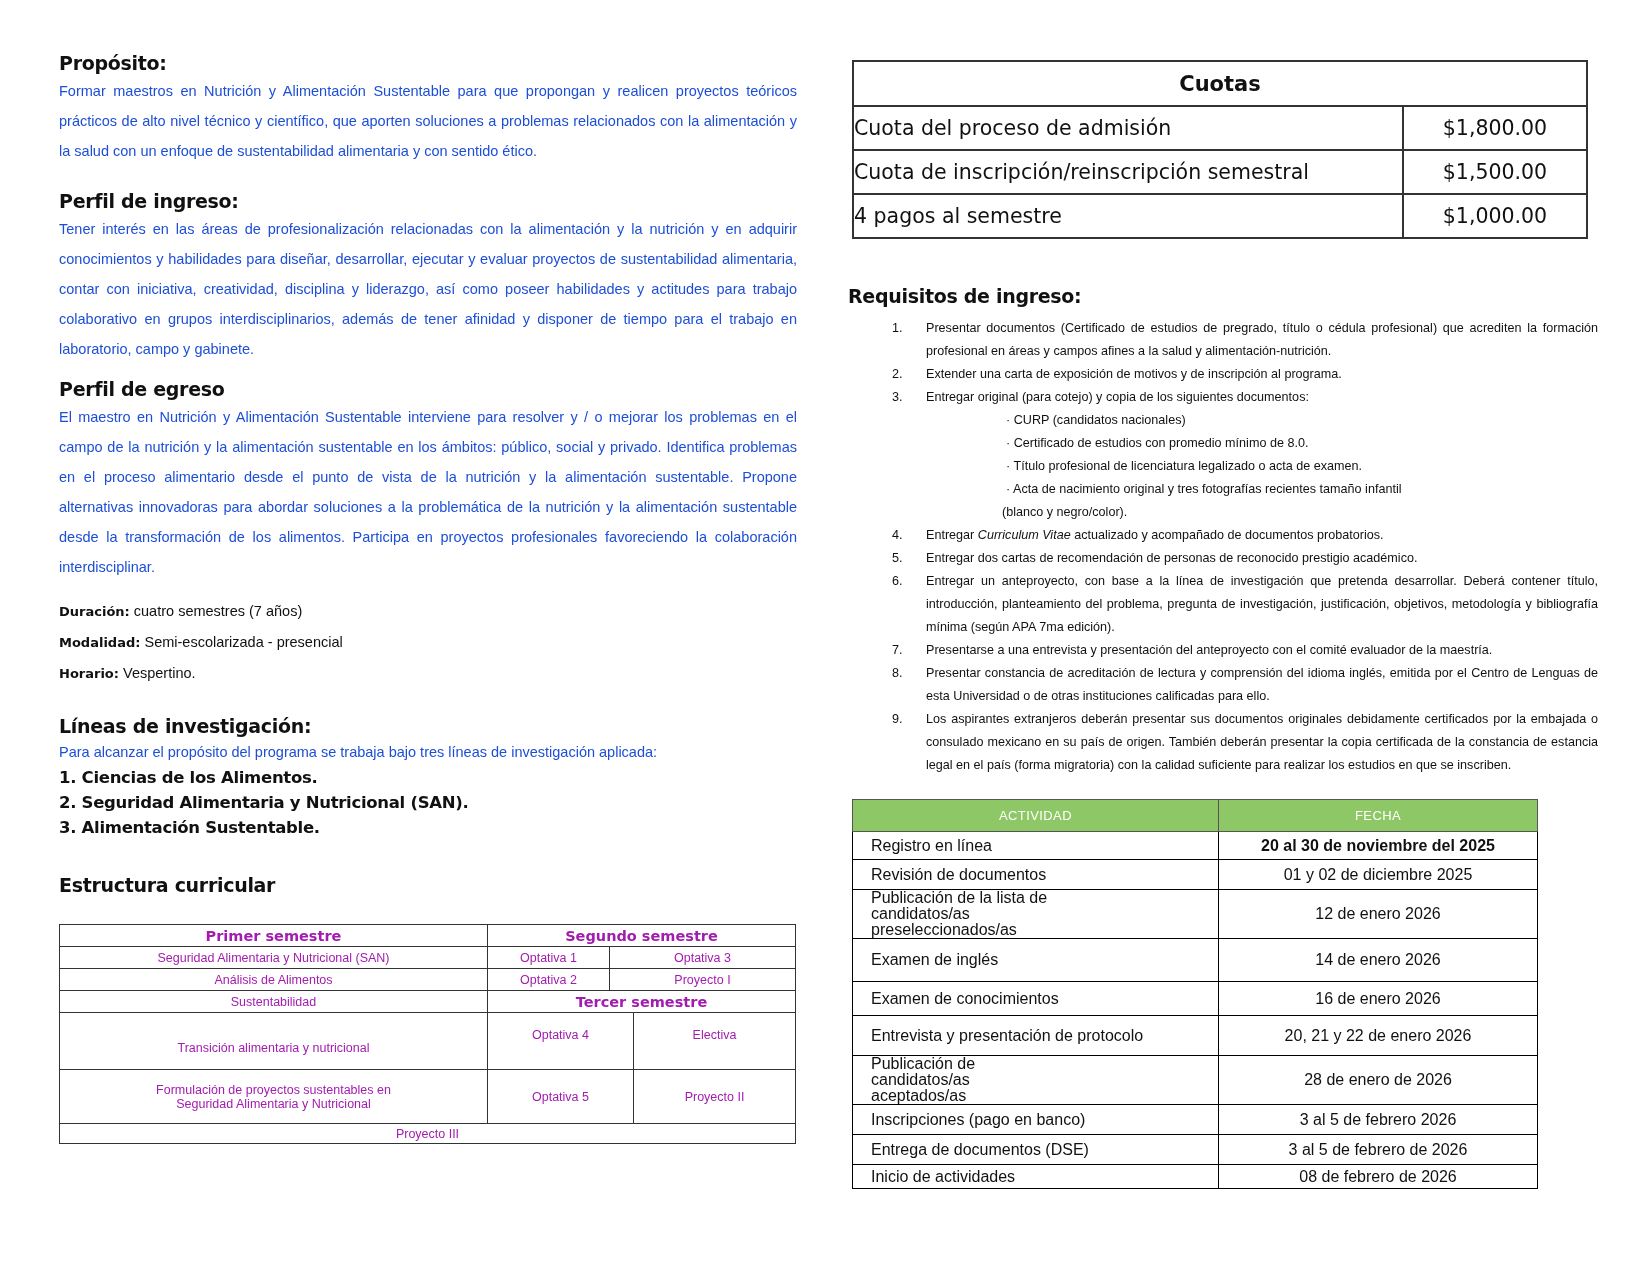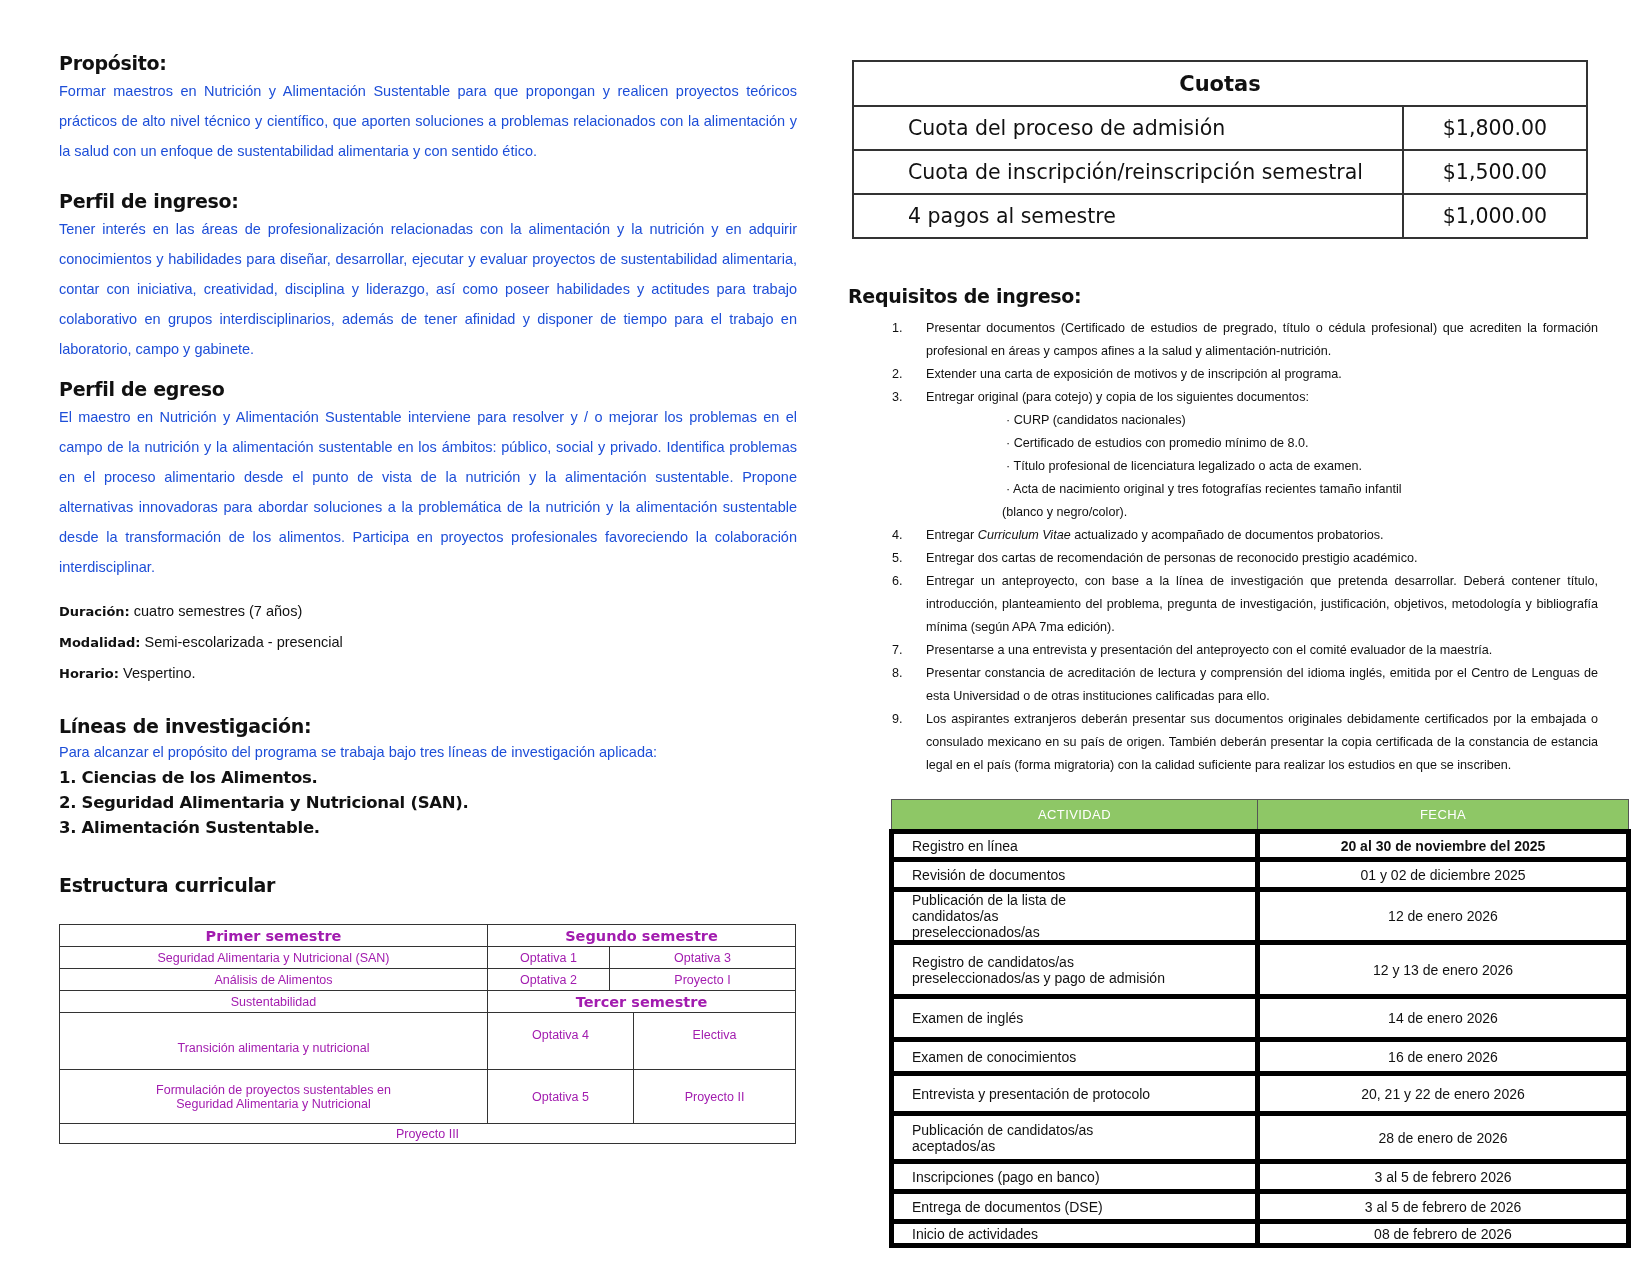--- a/index.html
+++ b/index.html
@@ -13,33 +13,33 @@
   .kv { font-size: 14.5px; line-height: 30px; }
   .kv b { font-family: "DejaVu Sans", sans-serif; font-size: 13px; }
   .lines-bold { font-family: "DejaVu Sans", sans-serif; font-weight: bold; font-size: 16.5px; line-height: 25px; letter-spacing: -0.3px; }
 
   table { border-collapse: collapse; }
   
   .cuotas { width: 736px; border: 2px solid #333; }
   .cuotas td, .cuotas th { border: 2px solid #333; font-family: "DejaVu Sans", sans-serif; font-weight: normal; }
   .cuotas th { font-size: 21px; height: 45px; font-weight: bold; }
   .cuotas td { font-size: 20.5px; height: 44px; }
-  .cuotas td.lbl { padding-left: 54px; width: 550px; }
+  .cuotas td.lbl { width: 550px; }
   .cuotas td.amt { text-align: center; }
 
   .reqs { margin-top: 0; font-size: 12.6px; line-height: 23px; color: #111; }
   .req-item { display: flex; }
   .req-num { width: 74px; padding-left: 40px; flex-shrink: 0; }
   .req-text { flex: 1; text-align: justify; }
   .sub-item { padding-left: 154px; }
 
   
-  .cal { width: 742px; border: 1px solid #555; margin-top: 22px; margin-left: 37px; }
+  .cal { width: 686px; border: 1px solid #555; margin-top: 22px; }
   .cal th { background: #8ec766; color: #fff; font-weight: normal; font-size: 13px; height: 32px; border: 1px solid #555; letter-spacing: 0.4px; }
-  .cal td { border: 5px solid #000000; font-size: 14px; line-height: 16px; color: #111; }
+  .cal td { border: 1px solid #000000; font-size: 16px; line-height: 16px; color: #111; }
   .cal td.act { padding-left: 18px; width: 366px; }
   .cal td.date { text-align: center; }
   .cal td.bold { font-weight: bold; }
 
   
   .curr { width: 737px; border: 1px solid #333; margin-top: 28px; }
   .curr td { border: 1px solid #333; text-align: center; font-size: 12.5px; color: #a21caf; line-height: 14px; }
   .curr td.hd { font-weight: bold; font-size: 14.5px; font-family: "DejaVu Sans", sans-serif; }
 </style>
 </head>
@@ -193,24 +193,20 @@
       <td class="date bold">20 al 30 de noviembre del 2025</td>
     </tr>
     <tr style="height:30px;">
       <td class="act">Revisión de documentos</td>
       <td class="date">01 y 02 de diciembre 2025</td>
     </tr>
     <tr style="height:42px;">
       <td class="act" style="padding-right:140px;">Publicación de la lista de candidatos/as preseleccionados/as</td>
       <td class="date">12 de enero 2026</td>
     </tr>
-    <tr style="height:54px;">
-      <td class="act" style="padding-right:80px;">Registro de candidatos/as preseleccionados/as y pago de admisión</td>
-      <td class="date">12 y 13 de enero 2026</td>
-    </tr>
     <tr style="height:43px;">
       <td class="act">Examen de inglés</td>
       <td class="date">14 de enero 2026</td>
     </tr>
     <tr style="height:34px;">
       <td class="act">Examen de conocimientos</td>
       <td class="date">16 de enero 2026</td>
     </tr>
     <tr style="height:40px;">
       <td class="act">Entrevista y presentación de protocolo</td>

